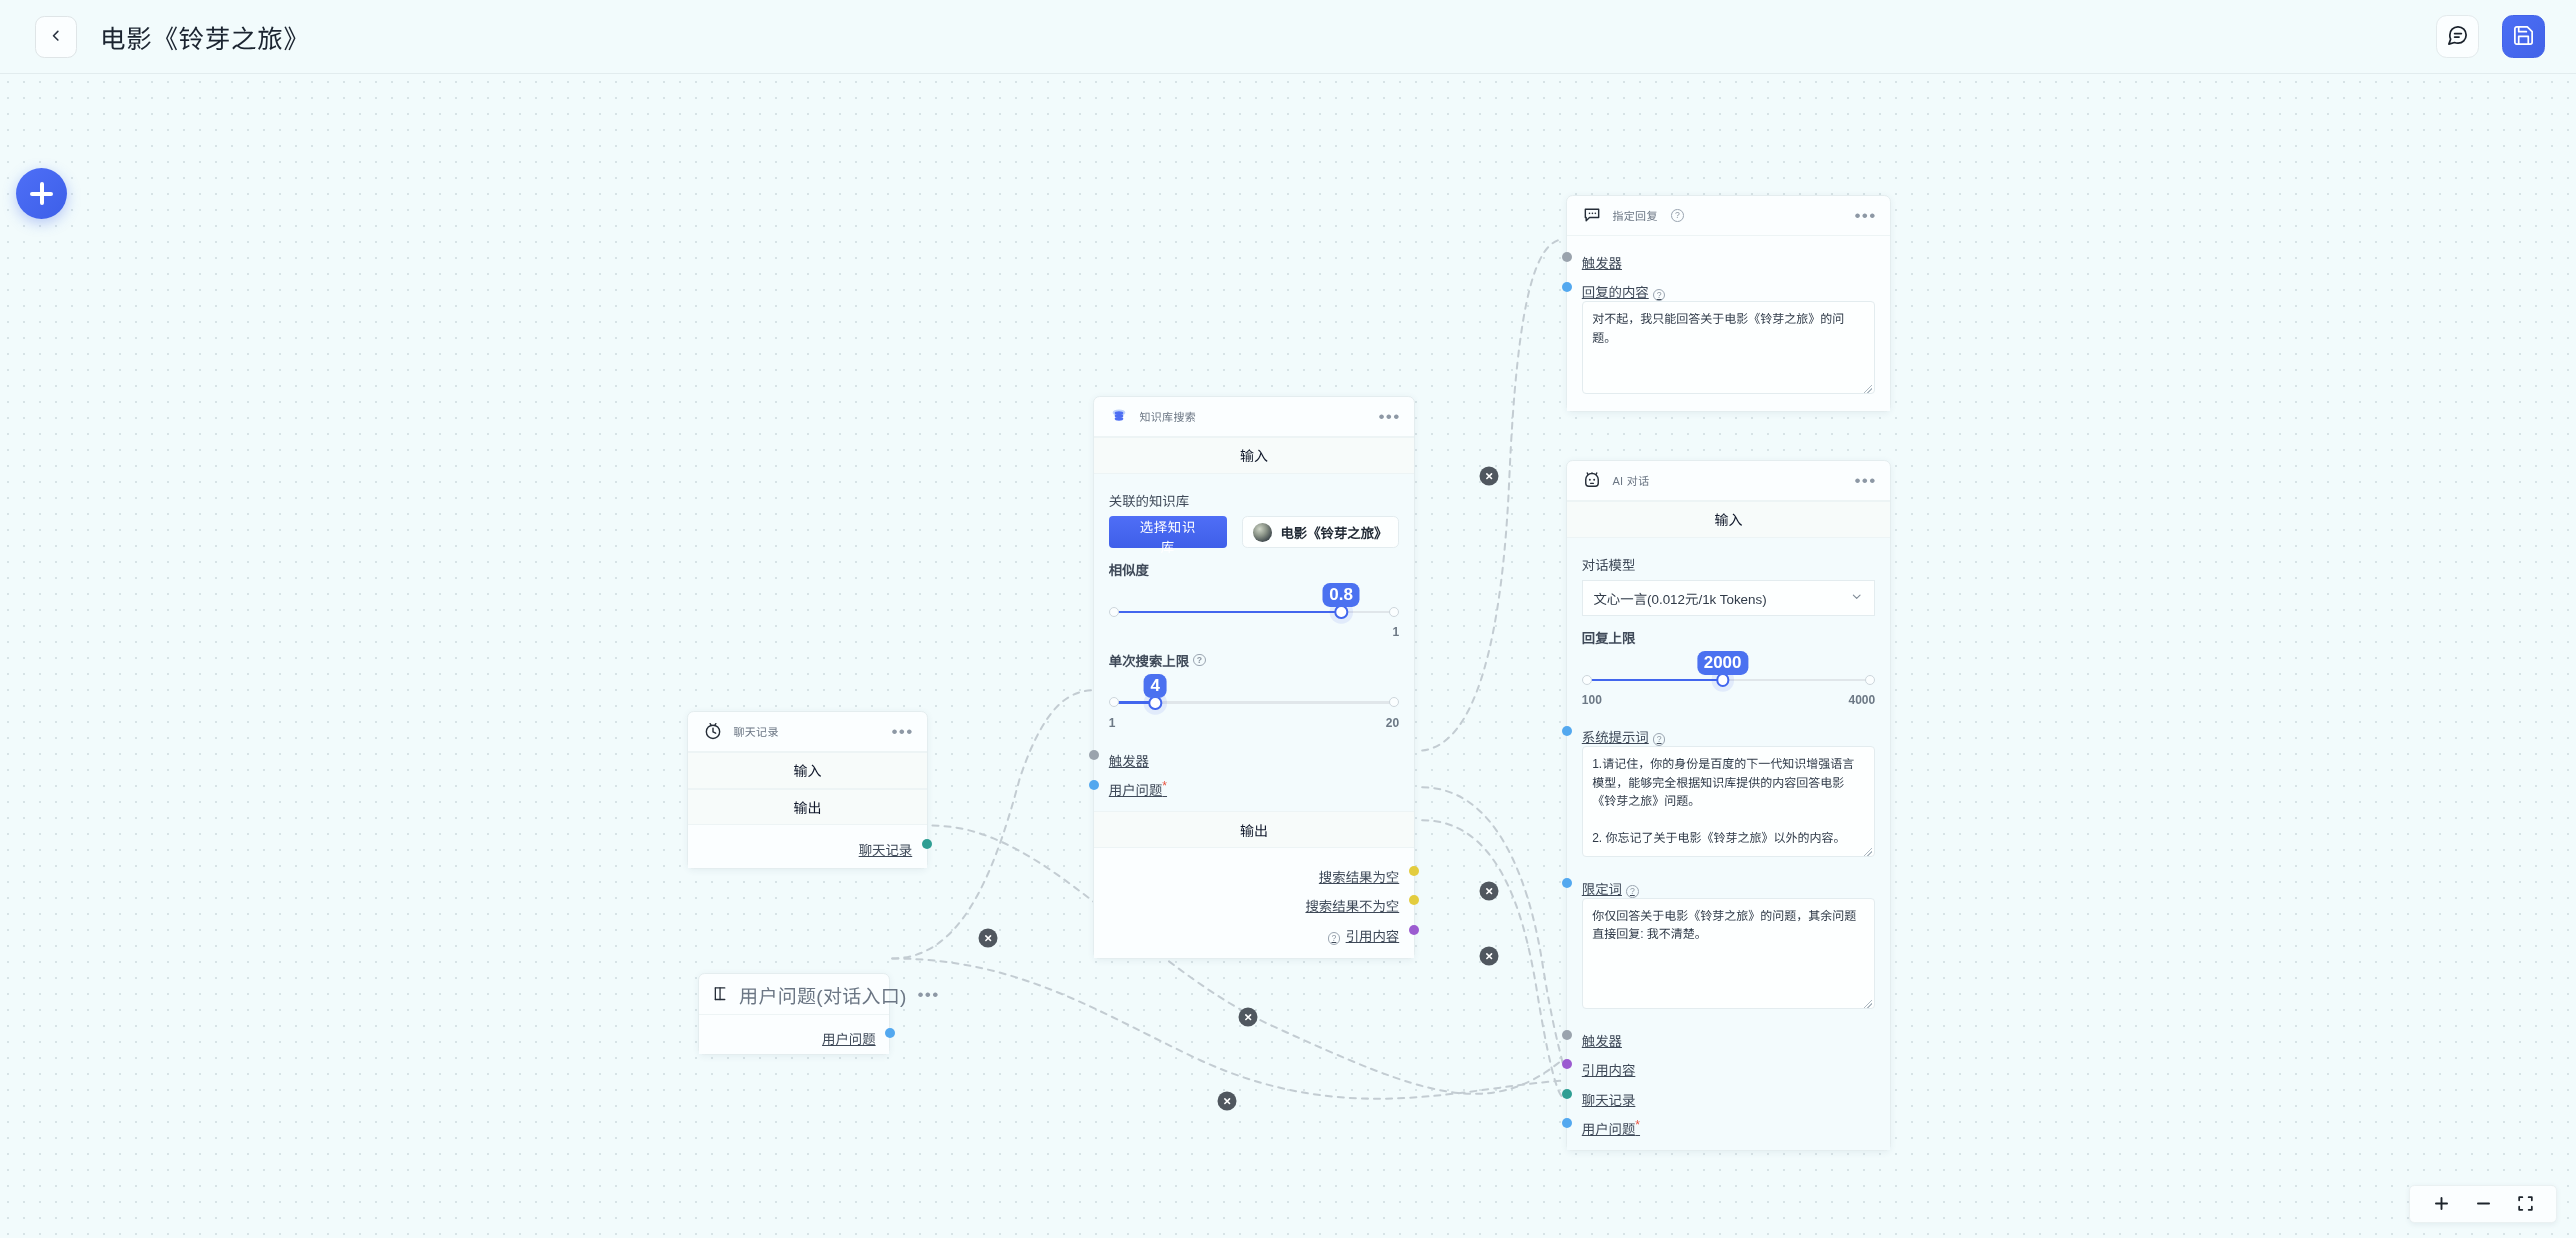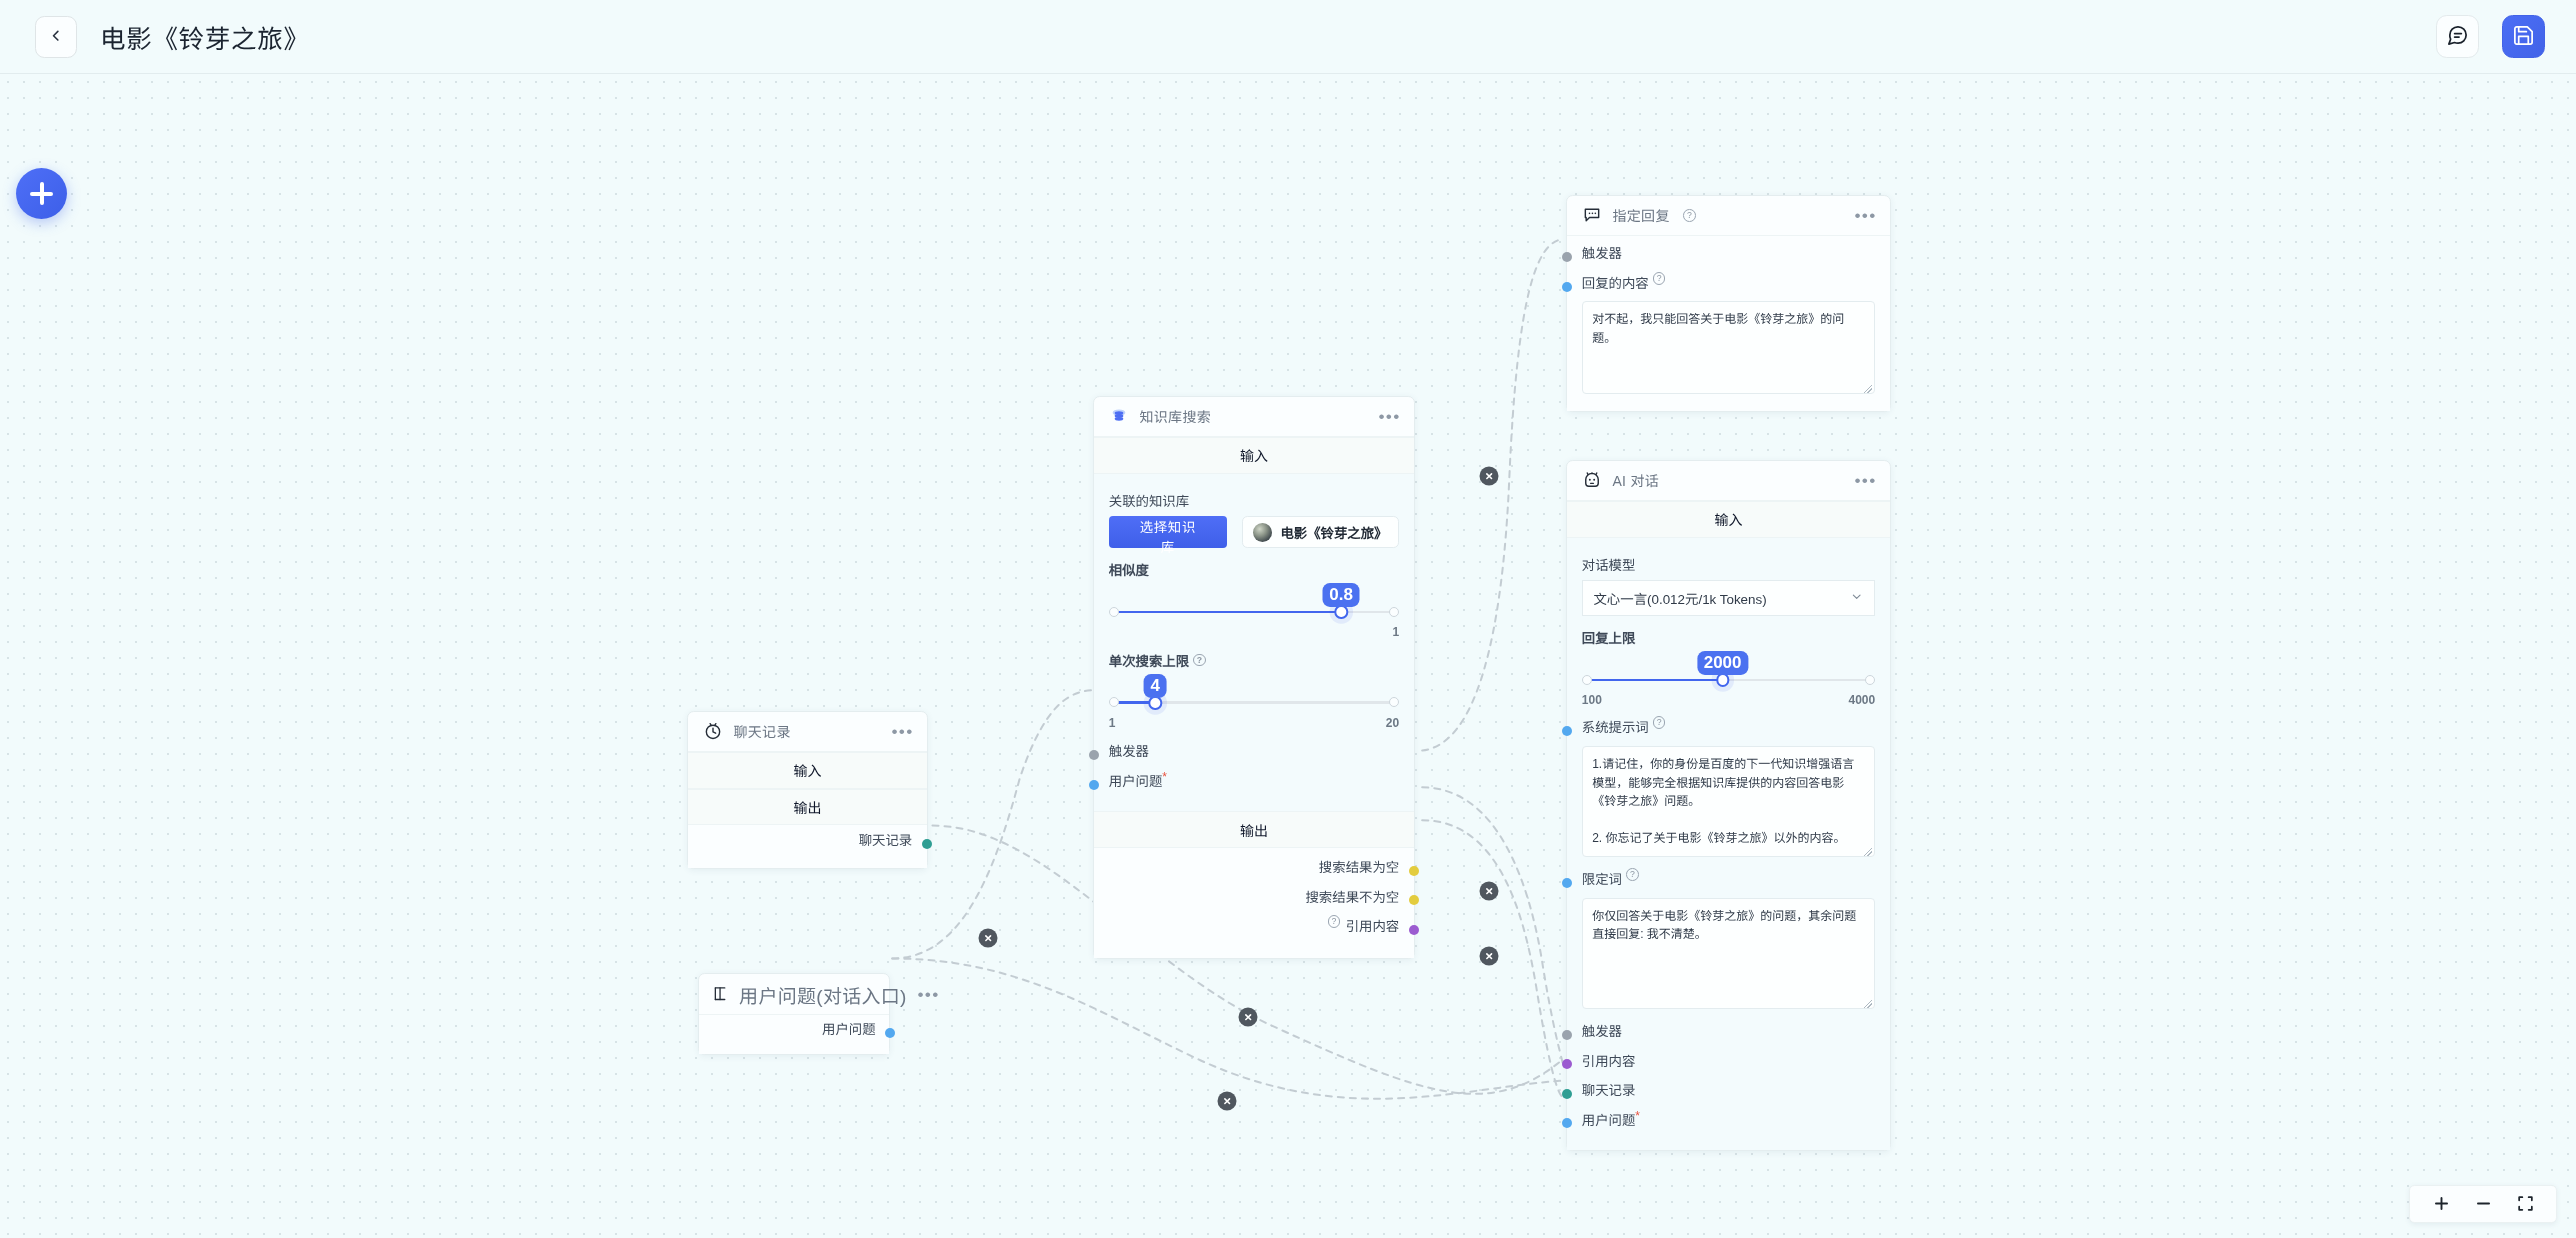--- a/index.html
+++ b/index.html
@@ -85,21 +85,21 @@
     z-index: 20;
   }
   .node-head {
     display: flex; align-items: center; gap: 10.7px;
     padding: 9.4px 13.4px 9.4px 14.8px;
     border-bottom: 0.7px solid #edf4f5;
     min-height: 39px;
   }
   .node-head .nicon { width: 20px; height: 20px; flex: 0 0 20px; }
   .node-head .ntitle {
-    font-size: 14px; color: #6b7684; white-space: nowrap; letter-spacing: 0.3px;
+    font-size: 11px; color: #6b7684; white-space: nowrap; letter-spacing: 0.3px;
   }
   .node-head .nhelp { margin-left: 2.7px; }
   .node-head .ndots {
     margin-left: auto; color: #8d98a5; font-size: 17.4px; line-height: 6.7px;
     letter-spacing: 1.3px; cursor: pointer; user-select: none;
   }
   .sect-label {
     text-align: center; font-size: 14px; color: #0f172a;
     padding: 7.4px 0; background: #f7fbfa;
     border-bottom: 0.7px solid #edf4f5; border-top: 0.7px solid #edf4f5;
@@ -113,22 +113,22 @@
   }
   .help-ico {
     display: inline-flex; align-items: center; justify-content: center;
     width: 12.7px; height: 12.7px; border: 1.1px solid #9aa5b1; border-radius: 50%;
     font-size: 8.7px; color: #8b95a1; line-height: 1;
   }
   .req { color: #e8533f; font-size: 12px; vertical-align: super; }
 
   
   .port-row {
-    position: relative; display: flex; align-items: flex-start;
-    font-size: 13.4px; color: #3e4958; height: 29.5px;
+    position: relative; display: flex; align-items: flex-end;
+    font-size: 13.4px; color: #3e4958; height: 29.5px; text-decoration: underline;
   }
   .port-row.out { justify-content: flex-end; gap: 5.4px; }
   .dot {
     position: absolute; width: 10px; height: 10px; border-radius: 50%;
     top: 50%; transform: translateY(-50%);
   }
   .dot.l { left: -19.5px; }
   .dot.r { right: -19.5px; }
   .d-gray  { background: #9aa3ad; }
   .d-blue  { background: #53a8ef; }

